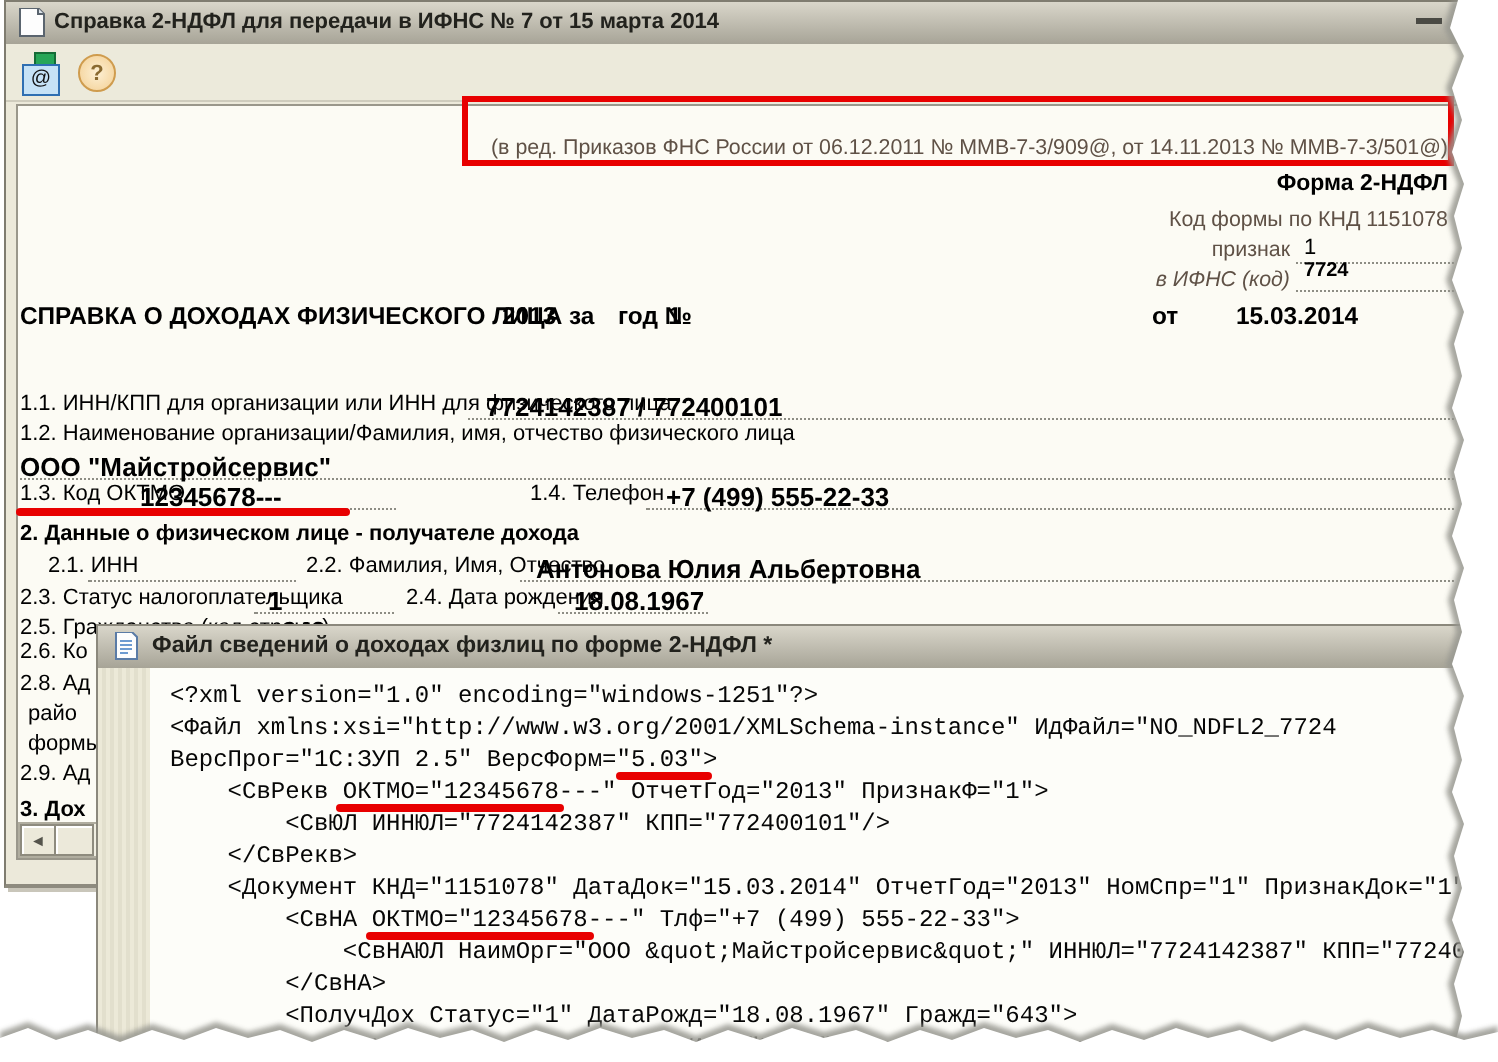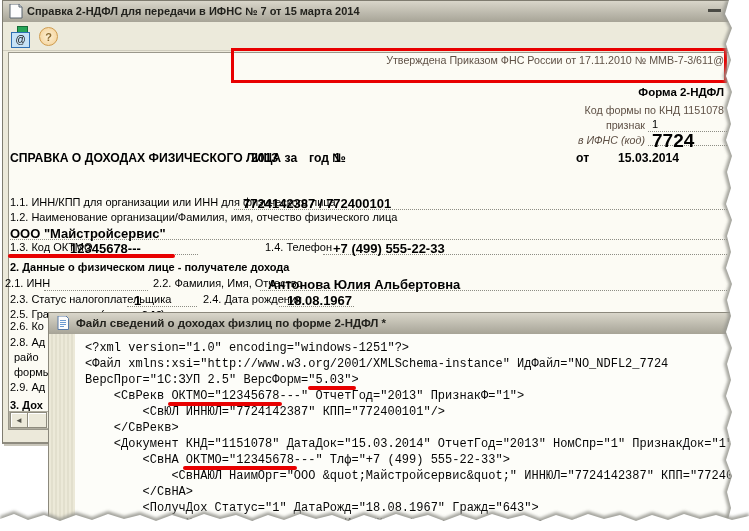--- a/index.html
+++ b/index.html
@@ -64,29 +64,29 @@
   <button class="abs tool-btn" style="left:8px;top:25px;background:none;border:1px solid transparent;padding:0;z-index:3;">
     <span class="abs" style="left:8px;top:0;width:9px;height:7px;background:#27a657;border:1px solid #156b36;z-index:3;"></span>
     <span class="abs" style="left:2px;top:6px;width:17px;height:14px;background:#c6e2f6;border:1px solid #2f6fb2;font-size:10px;line-height:14px;text-align:center;color:#111;z-index:4;">@</span>
   </button>
   <button class="abs" style="left:39px;top:27px;width:19px;height:19px;border-radius:50%;background:radial-gradient(#fdf0d4,#f3cf93);border:1.5px solid #cf9c4e;font-size:11px;font-weight:bold;color:#8a6a30;padding:0;line-height:16px;text-align:center;z-index:3;">
     <span>?</span>
   </button>
 
   <div class="abs panel" style="left:8px;top:52px;width:740px;height:376px;"></div>
 
-  <span class="abs hlbl" style="right:25px;top:54px;">Утверждена Приказом ФНС России от 17.11.2010 № ММВ-7-3/611@</span>
+  <span class="abs hlbl" style="right:25px;top:68px;">(в ред. Приказов ФНС России от 06.12.2011 № ММВ-7-3/909@, от 14.11.2013 № ММВ-7-3/501@)</span>
   <span class="abs val" style="right:25px;top:86px;font-size:11.5px;">Форма 2-НДФЛ</span>
   <span class="abs hlbl" style="right:25px;top:104px;">Код формы по КНД 1151078</span>
   <span class="abs hlbl" style="right:104px;top:119px;">признак</span>
   <div class="abs dots" style="left:648px;top:119px;width:79px;"></div>
   <span class="abs lbl" style="left:652px;top:118px;">1</span>
   <span class="abs hlbl" style="right:104px;top:134px;font-style:italic;">в ИФНС (код)</span>
   <div class="abs dots" style="left:648px;top:133px;width:79px;"></div>
-  <span class="abs val" style="left:652px;top:130px;font-size:19px;">7724</span>
+  <span class="abs val" style="left:652px;top:130px;font-size:10px;">7724</span>
 
   <span class="abs big" style="left:10px;top:151px;white-space:nowrap;z-index:3;">СПРАВКА О ДОХОДАХ ФИЗИЧЕСКОГО ЛИЦА за</span>
   <span class="abs big" style="left:251px;top:151px;z-index:3;">2013</span>
   <span class="abs big" style="left:297px;top:151px;z-index:3;white-space:nowrap;padding-left:12px;">год №</span>
   <span class="abs big" style="left:334px;top:151px;z-index:3;">1</span>
   <span class="abs big" style="left:576px;top:151px;z-index:3;">от</span>
   <span class="abs big" style="left:618px;top:151px;z-index:3;">15.03.2014</span>
 
   <span class="abs lbl" style="left:10px;top:196px;">1.1. ИНН/КПП для организации или ИНН для физического лица</span>
   <div class="abs dots" style="left:234px;top:197px;width:493px;"></div>
@@ -97,21 +97,21 @@
   <span class="abs lbl" style="left:10px;top:241px;">1.3. Код ОКТМО</span>
   <div class="abs dots" style="left:62px;top:242px;width:136px;"></div>
   <span class="abs val" style="left:70px;top:241px;">12345678---</span>
   <span class="abs lbl" style="left:265px;top:241px;">1.4. Телефон</span>
   <div class="abs dots" style="left:323px;top:242px;width:404px;"></div>
   <span class="abs val" style="left:333px;top:241px;">+7 (499) 555-22-33</span>
 
   <div class="abs annot-bar" style="left: 8px; top: 254px; width: 167px; background: rgb(232, 0, 0);"></div>
 
   <span class="abs lbl" style="left:10px;top:261px;font-weight:bold;">2. Данные о физическом лице - получателе дохода</span>
-  <span class="abs lbl" style="left:5px;top:277px;">2.1. ИНН</span>
+  <span class="abs lbl" style="left:24px;top:277px;">2.1. ИНН</span>
   <div class="abs dots" style="left:44px;top:278px;width:104px;"></div>
   <span class="abs lbl" style="left:153px;top:277px;">2.2. Фамилия, Имя, Отчество</span>
   <div class="abs dots" style="left:260px;top:278px;width:467px;"></div>
   <span class="abs val" style="left:268px;top:277px;">Антонова Юлия Альбертовна</span>
   <span class="abs lbl" style="left:10px;top:293px;">2.3. Статус налогоплательщика</span>
   <div class="abs dots" style="left:127px;top:294px;width:70px;"></div>
   <span class="abs val" style="left:134px;top:293px;">1</span>
   <span class="abs lbl" style="left:203px;top:293px;">2.4. Дата рождения</span>
   <div class="abs dots" style="left:279px;top:294px;width:75px;"></div>
   <span class="abs val" style="left:287px;top:293px;">18.08.1967</span>

